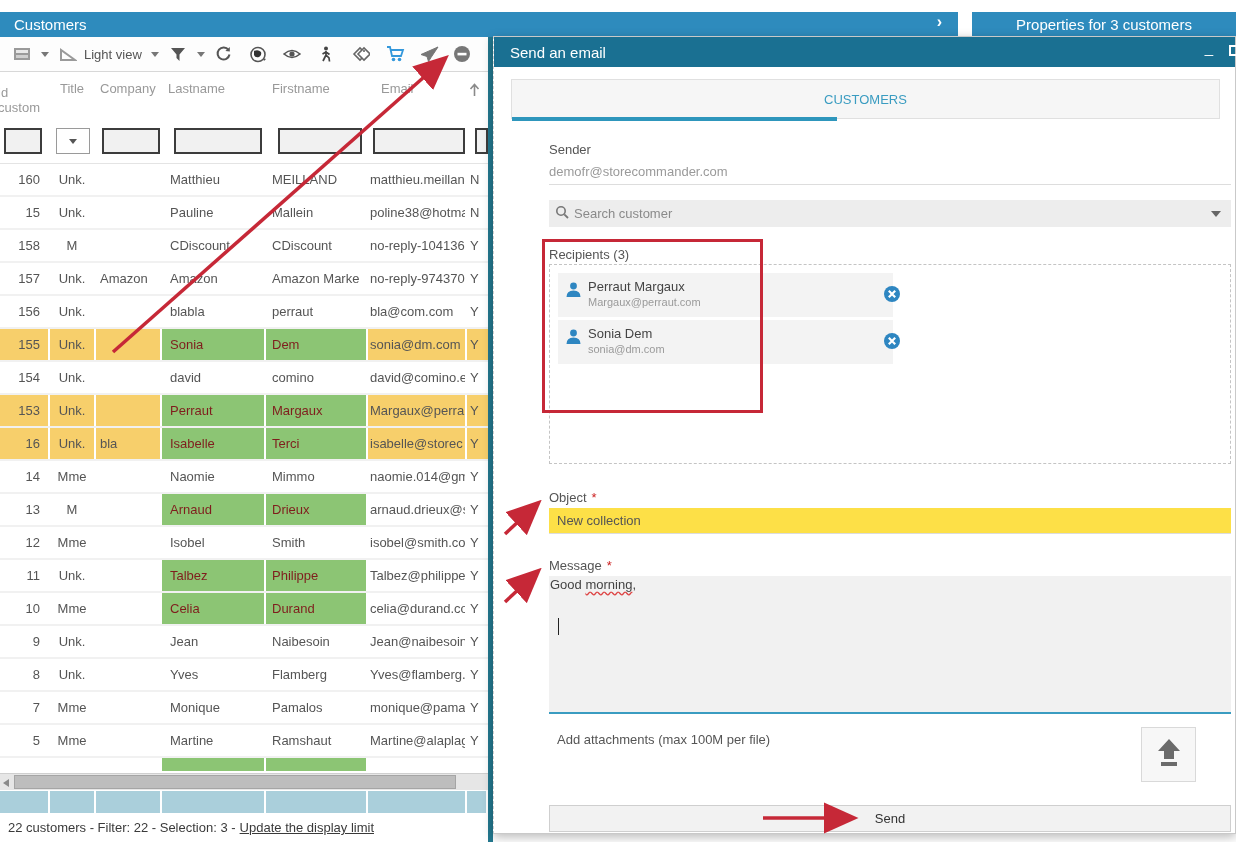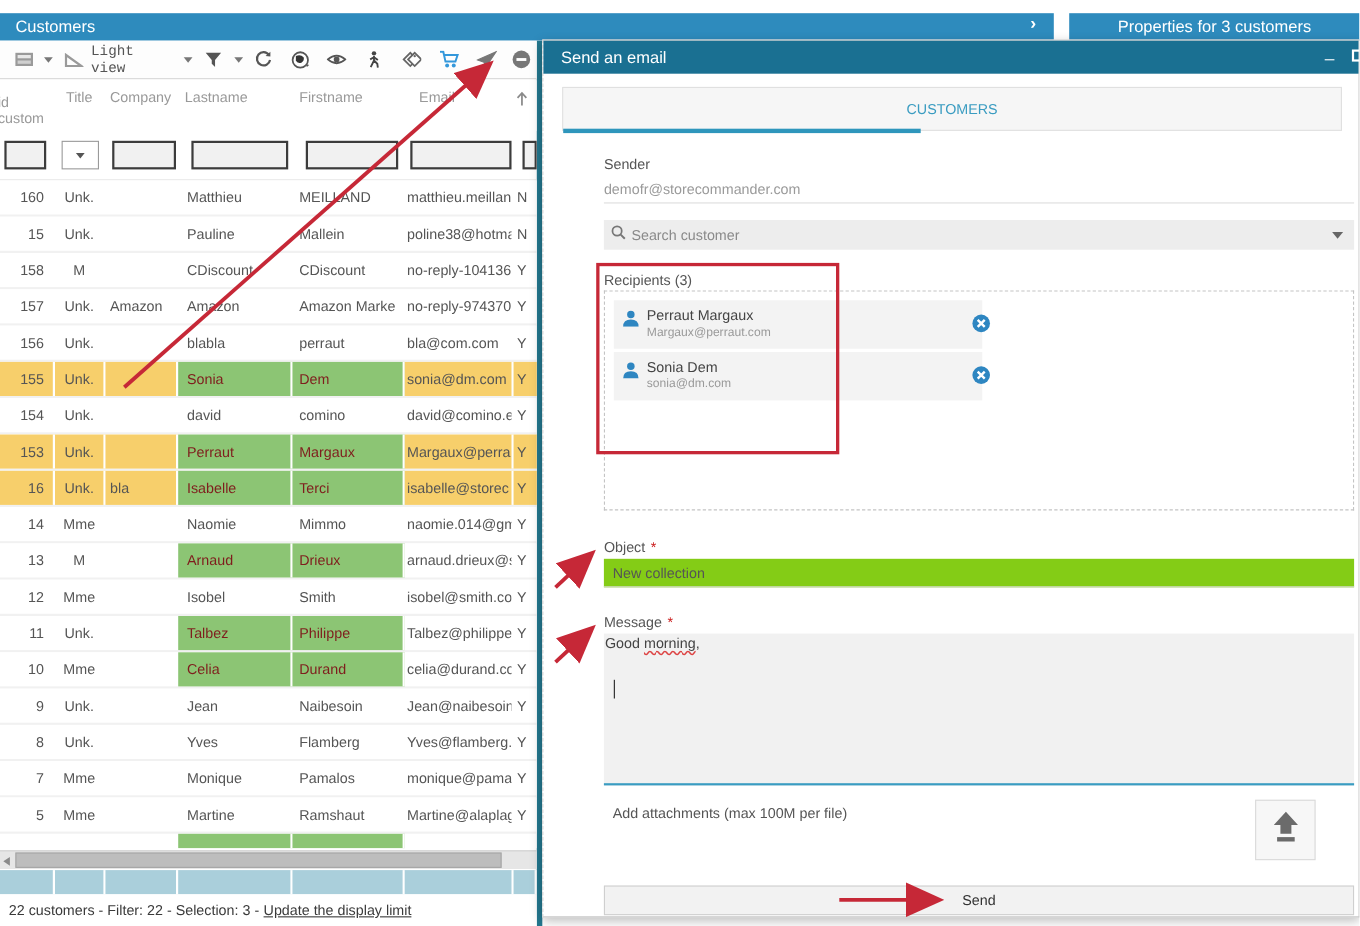--- a/index.html
+++ b/index.html
@@ -15,21 +15,21 @@
   .bar-chevron { position:absolute; right:16px; top:1px; font-size:16px; font-weight:bold; color:#fff; }
 
   
   .grid-body { position:absolute; left:0; top:37px; width:493px; height:805px; background:#fff;
                border-right:5px solid #23788f; overflow:hidden; }
   .toolbar { position:absolute; left:0; top:0; width:488px; height:35px; background:#fdfdfd;
              border-bottom:1px solid #d8d8d8; display:flex; align-items:center; padding-left:8px; }
   .tb-icon { width:20px; height:18px; display:flex; align-items:center; justify-content:center; margin:0 4px; }
   .caret-down { width:0; height:0; border-left:4px solid transparent; border-right:4px solid transparent;
                 border-top:5px solid #777; margin:0 5px; }
-  .view-label { font-size:13px; color:#555; margin:0 4px 0 2px;font-family:Liberation Mono, monospace; }
+  .view-label { font-size:13px; color:#555; margin:0 4px 0 2px; }
 
   .g-header { position:absolute; left:0; top:36px; width:488px; height:46px; background:#fff; display:flex; }
   .g-header .g-cell { font-size:13px; color:#999; padding-top:8px; }
   .hdr-id { line-height:15px; padding-left:8px; }
   .sort-arrow { position:absolute; right:8px; top:10px; }
 
   .g-filter { position:absolute; left:0; top:82px; width:488px; height:45px; display:flex; border-bottom:1px solid #e4e4e4; }
   .f-cell { display:flex; align-items:center; justify-content:center; }
   .f-box { height:26px; width:80%; background:#f1f1f1; border:2px solid #3c3c3c; }
   .f-select { height:26px; width:34px; background:#fff; border:1px solid #9a9a9a; display:flex;
@@ -91,21 +91,21 @@
 
   .recip-label { top:210px; background:#fff; padding-right:6px; z-index:3; }
   .recip-zone { position:absolute; left:55px; top:227px; width:682px; height:200px; border:1px dashed #c4c4c4; }
   .recipient { position:relative; width:335px; height:44px; background:#f3f3f3; margin:0 0 3px 8px; }
   .recip-list { padding-top:8px; }
   .r-name { position:absolute; left:30px; top:6px; font-size:13px; color:#444; }
   .r-email { position:absolute; left:30px; top:23px; font-size:11px; color:#9a9a9a; }
   .r-person { position:absolute; left:8px; top:9px; }
   .r-remove { position:absolute; right:-8px; top:12px; width:18px; height:18px; border:none; background:transparent; cursor:pointer; }
 
-  .object-input { position:absolute; left:55px; top:471px; width:682px; height:26px; background:#84cc16;
+  .object-input { position:absolute; left:55px; top:471px; width:682px; height:26px; background:#fde047;
                   border-bottom:1px solid #dcdcdc; font-size:13px; color:#555; display:flex; align-items:center; padding-left:8px; }
   .message-box { position:absolute; left:55px; top:539px; width:682px; height:138px; background:#f1f1f1;
                  border-bottom:2px solid #3a9cc1; font-size:13px; color:#444; padding:1px; }
   .misspell { text-decoration:underline wavy #d44; text-underline-offset:2px; }
   .cursor-bar { position:absolute; left:9px; top:42px; width:1px; height:17px; background:#222; }
 
   .attach-label { top:695px; }
   .upload-btn { position:absolute; left:647px; top:690px; width:55px; height:55px; background:#f7f7f7;
                 border:1px solid #d9d9d9; display:flex; align-items:center; justify-content:center; cursor:pointer; }
   .send-btn { position:absolute; left:55px; top:768px; width:682px; height:27px; background:#f2f2f2;

